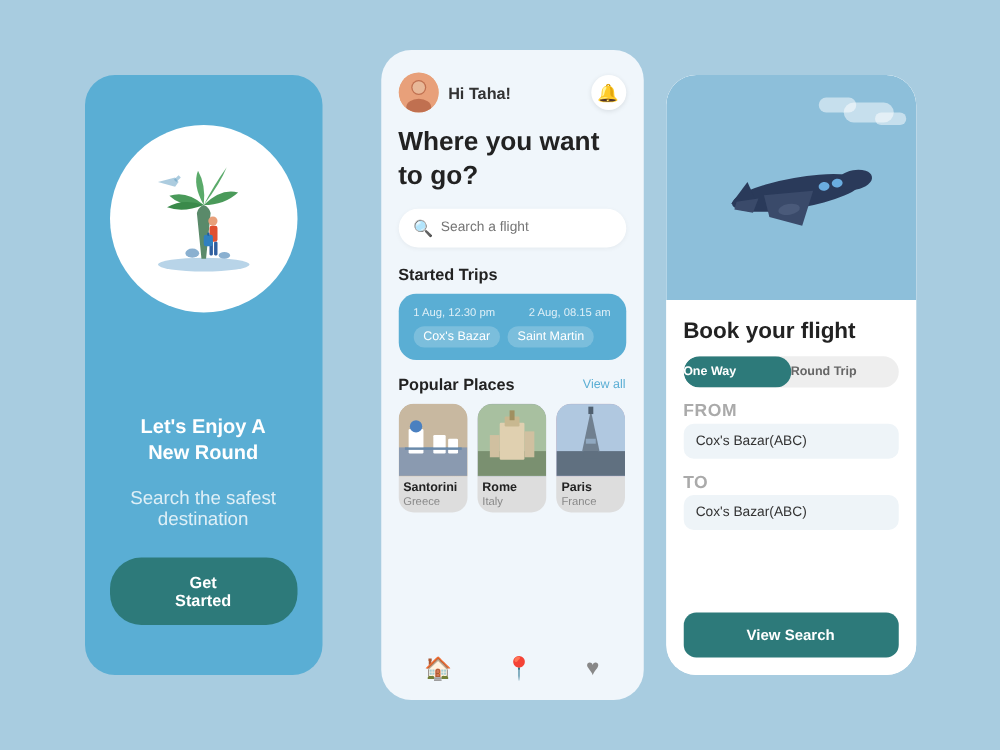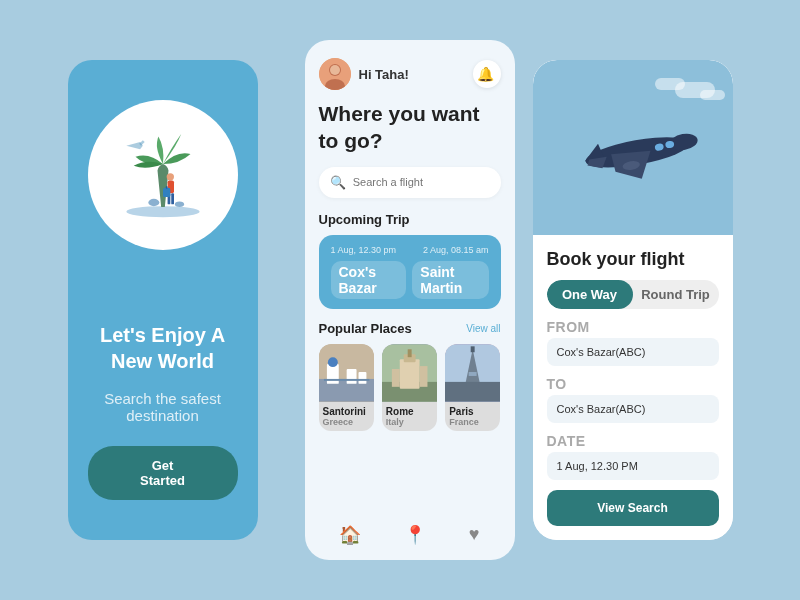--- a/index.html
+++ b/index.html
@@ -45,21 +45,21 @@
       justify-content: center;
       overflow: hidden;
     }
     .card1-content {
       text-align: center;
       color: white;
       margin-bottom: 10px;
       margin-top: 210px;
     }
     .card1-content h2 {
-      font-size: 20px;
+      font-size: 16px;
       font-weight: 700;
       line-height: 1.3;
       margin-bottom: 16px;
     }
     .card1-content p {
       font-size: 15px;
       color: rgba(255,255,255,0.8);
       margin-bottom: 22px;
     }
     .get-started-btn {
@@ -190,22 +190,21 @@
       font-size: 16px;
     }
     .trip-tags {
       display: flex;
       gap: 6px;
     }
     .tag {
       background: rgba(255,255,255,0.2);
       border-radius: 10px;
       padding: 3px 8px;
-      font-size: 14px;
-      font-weight: bold;
+      font-size: 10px;
     }
     .popular-section {
       flex: 1;
     }
     .places-grid {
       display: flex;
       gap: 8px;
     }
     .place-card {
       flex: 1;
@@ -218,21 +217,20 @@
       padding: 4px 4px;
     }
     .place-name {
       font-size: 10px;
       font-weight: 700;
       color: #222;
     }
     .place-country {
       font-size: 9px;
       color: #888;
-      font-weight: bold;
     }
     .bottom-nav {
       display: flex;
       justify-content: space-around;
       padding: 12px 0 14px 0;
       margin-top: 10px;
     }
     .nav-icon {
       font-size: 18px;
       cursor: pointer;
@@ -276,22 +274,22 @@
     }
     .trip-type-toggle {
       display: flex;
       background: #eee;
       border-radius: 20px;
       overflow: hidden;
     }
     .toggle-btn {
       flex: 1;
       padding: 7px 0;
-      text-align: center;
-      font-size: 13px;
+      text-align: left;
+      font-size: 10px;
       font-weight: 600;
       cursor: pointer;
       border: none;
       background: transparent;
       color: #666;
     }
     .toggle-btn.active {
       background: #2d7a7a;
       color: white;
       border-radius: 20px;
@@ -372,21 +370,21 @@
       <ellipse cx="50" cy="90" rx="6" ry="4" fill="#8ab0d0"></ellipse>
       <ellipse cx="78" cy="92" rx="5" ry="3" fill="#8ab0d0"></ellipse>
 
       <path d="M20 28 L35 24 L38 28 L35 32 L20 28" fill="#5a9ac0" opacity="0.5"></path>
       <path d="M34 26 L38 22 L40 24 L36 28" fill="#5a9ac0" opacity="0.5"></path>
     </svg>
   </div>
   <div class="card1-content">
     <h2>
       <span>Let's Enjoy A</span><br>
-      <span>New World</span>
+      <span>New Round</span>
     </h2>
     <p>Search the safest destination</p>
     <button class="get-started-btn">Get Started</button>
   </div>
 </div>
 
 <div class="card card2">
   <div class="card2-header">
     <div class="avatar-row">
       <div class="avatar">
@@ -402,21 +400,21 @@
     <div class="bell-icon">🔔</div>
   </div>
 
   <div class="card2-title">Where you want to go?</div>
 
   <div class="search-bar">
     <span style="color:#aaa;font-size:13px;">🔍</span>
     <input type="text" placeholder="Search a flight" style="">
   </div>
 
-  <div class="section-title" style="margin-bottom:8px;">Upcoming Trip</div>
+  <div class="section-title" style="margin-bottom:8px;">Started Trips</div>
 
   <div class="trip-card">
     <div class="trip-dates">
       <span>1 Aug, 12.30 pm</span>
       <span>2 Aug, 08.15 am</span>
     </div>
     <div class="trip-tags">
       <span class="tag">Cox's Bazar</span>
       <span class="tag">Saint Martin</span>
     </div>
@@ -525,20 +523,16 @@
     <div>
       <div class="form-label">FROM</div>
       <div class="form-input">Cox's Bazar(ABC)</div>
     </div>
 
     <div>
       <div class="form-label">To</div>
       <div class="form-input">Cox's Bazar(ABC)</div>
     </div>
 
-    <div>
-      <div class="form-label">DATE</div>
-      <div class="form-input">1 Aug, 12.30 PM</div>
-    </div>
 
     <button class="view-flights-btn">View Search</button>
   </div>
 </div>
 
 </body></html>

